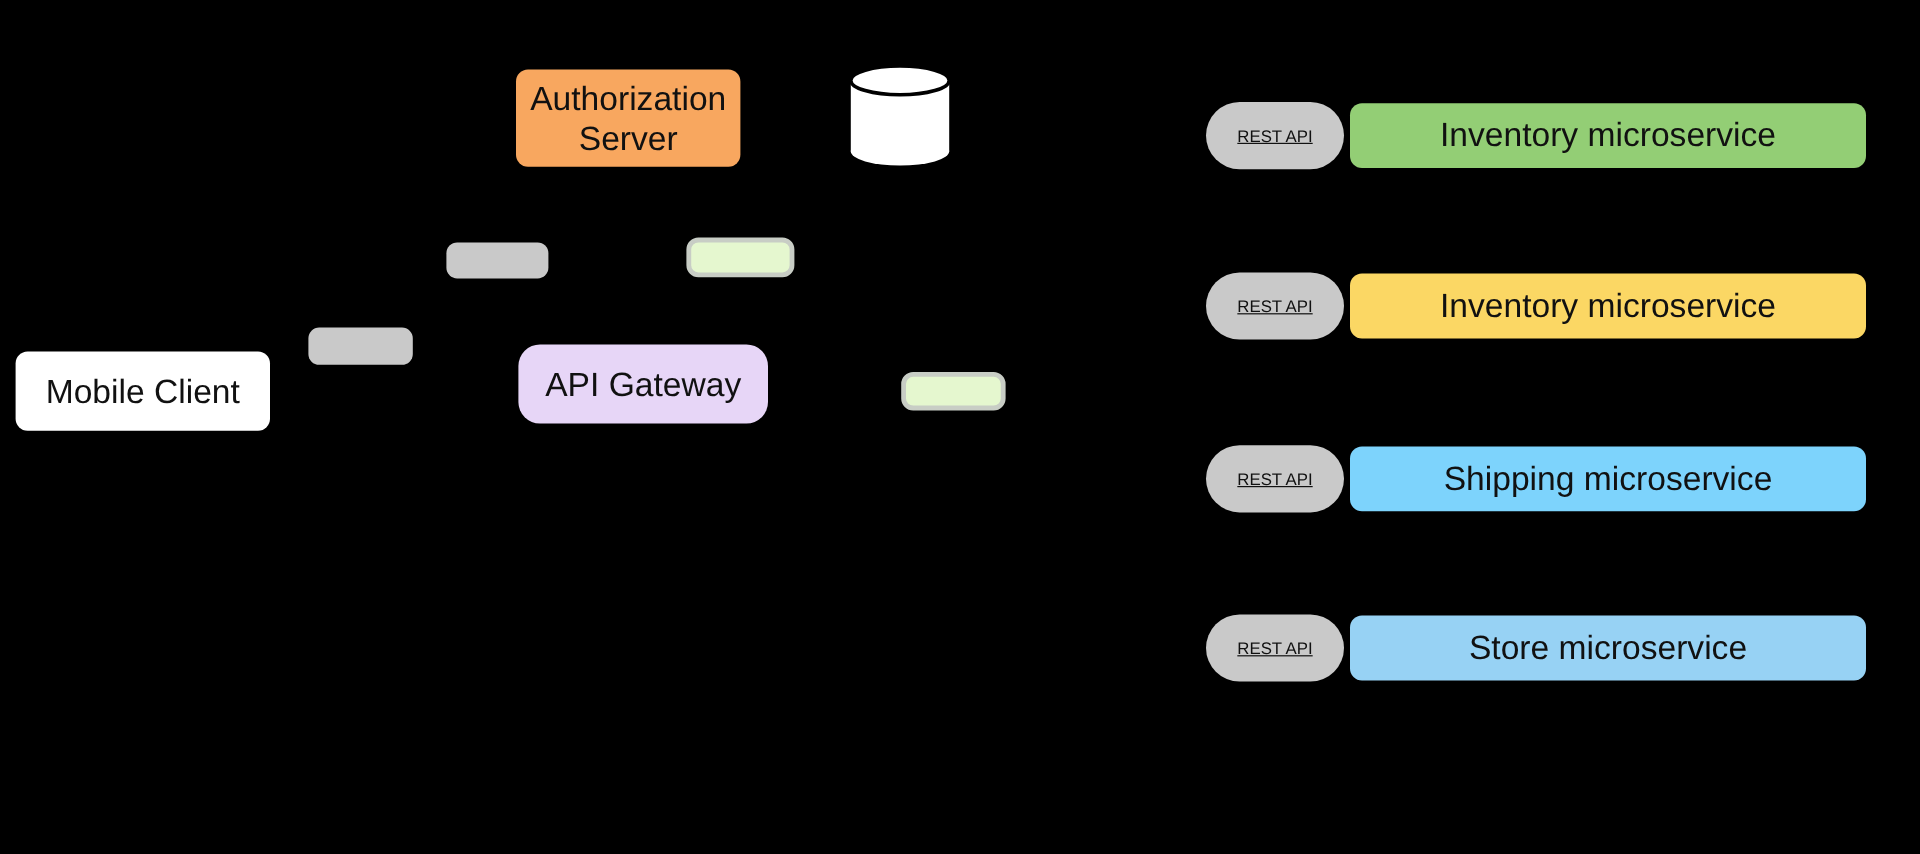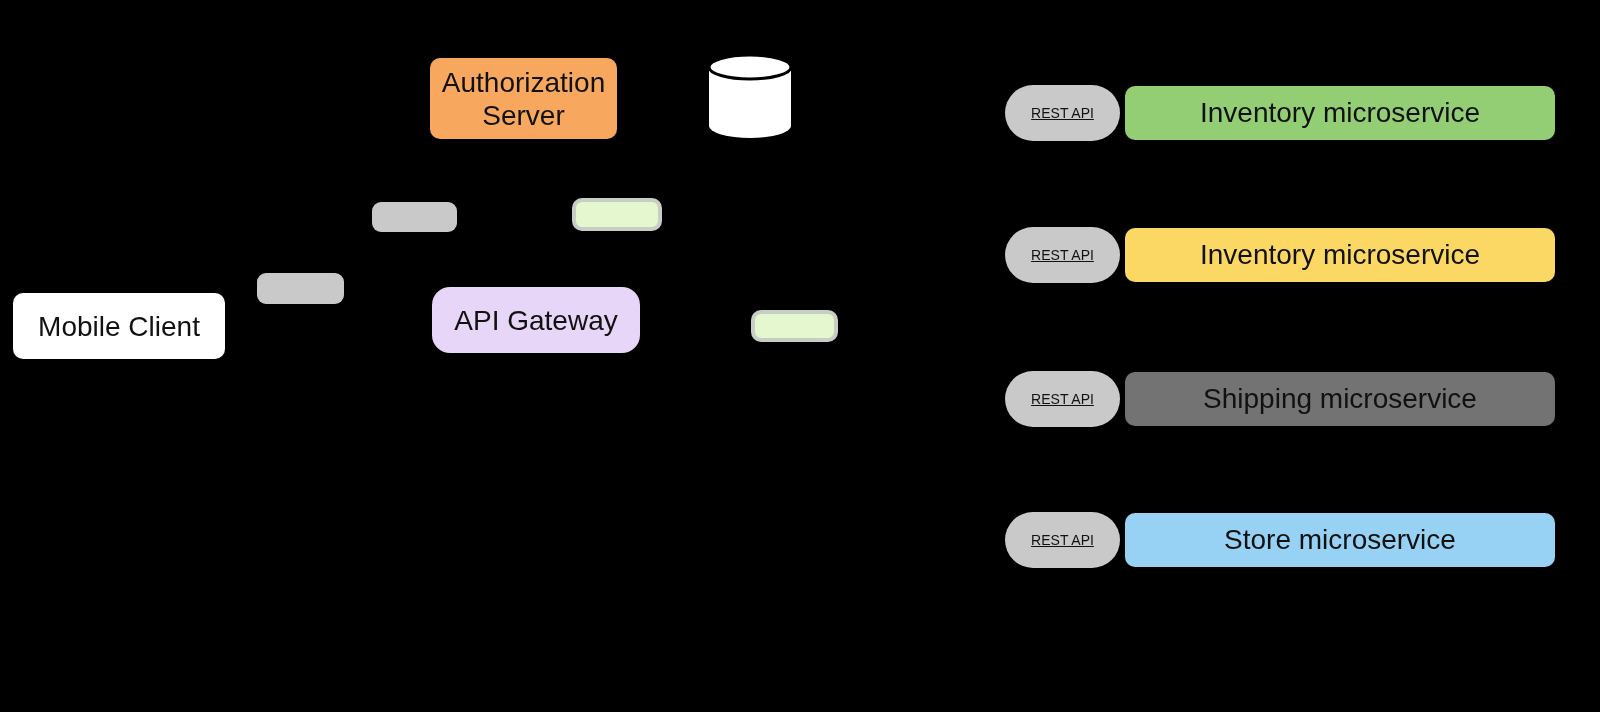--- a/index.html
+++ b/index.html
@@ -87,21 +87,21 @@
     <div class="bar" style="background: rgb(147, 206, 117);">Inventory microservice</div>
   </div>
 
   <div class="svc-row r1">
     <div class="pill" style="background: rgb(201, 201, 201);">REST API</div>
     <div class="bar" style="background: rgb(251, 215, 100);">Inventory microservice</div>
   </div>
 
   <div class="svc-row r2">
     <div class="pill" style="background: rgb(201, 201, 201);">REST API</div>
-    <div class="bar" style="background: #737373;">Shipping microservice</div>
+    <div class="bar" style="background: #7dd3fc;">Shipping microservice</div>
   </div>
 
   <div class="svc-row r3">
     <div class="pill" style="background: rgb(201, 201, 201);">REST API</div>
     <div class="bar" style="background: rgb(151, 210, 244);">Store microservice</div>
   </div>
 
 </div>
 
 </body></html>

